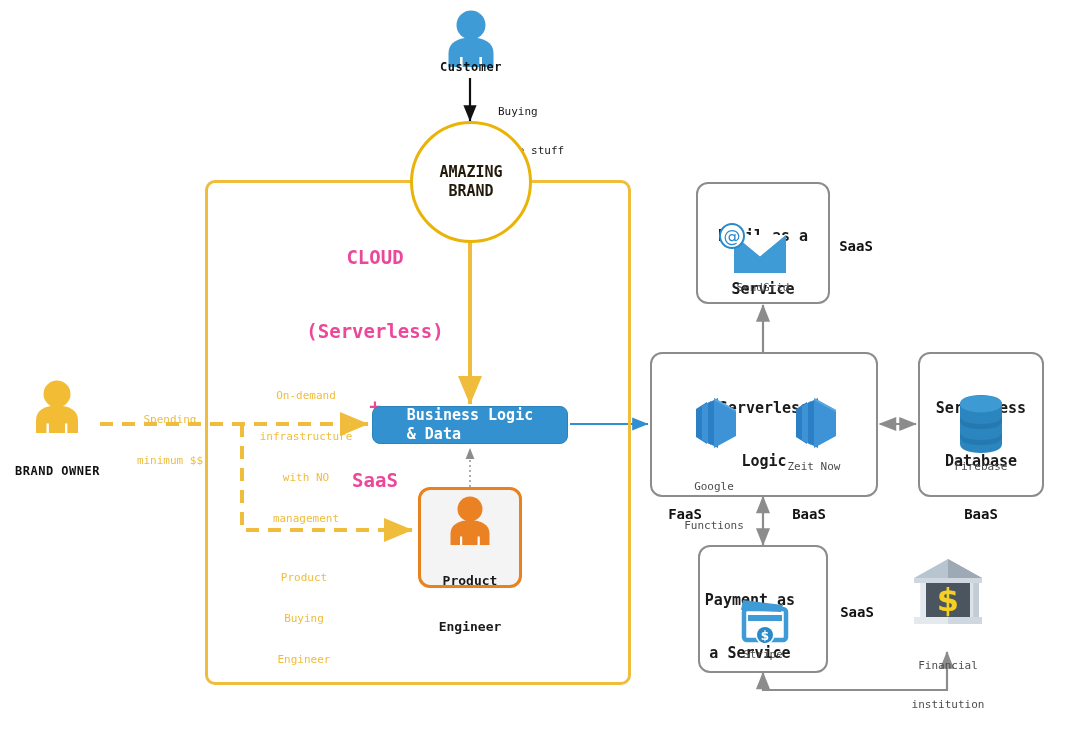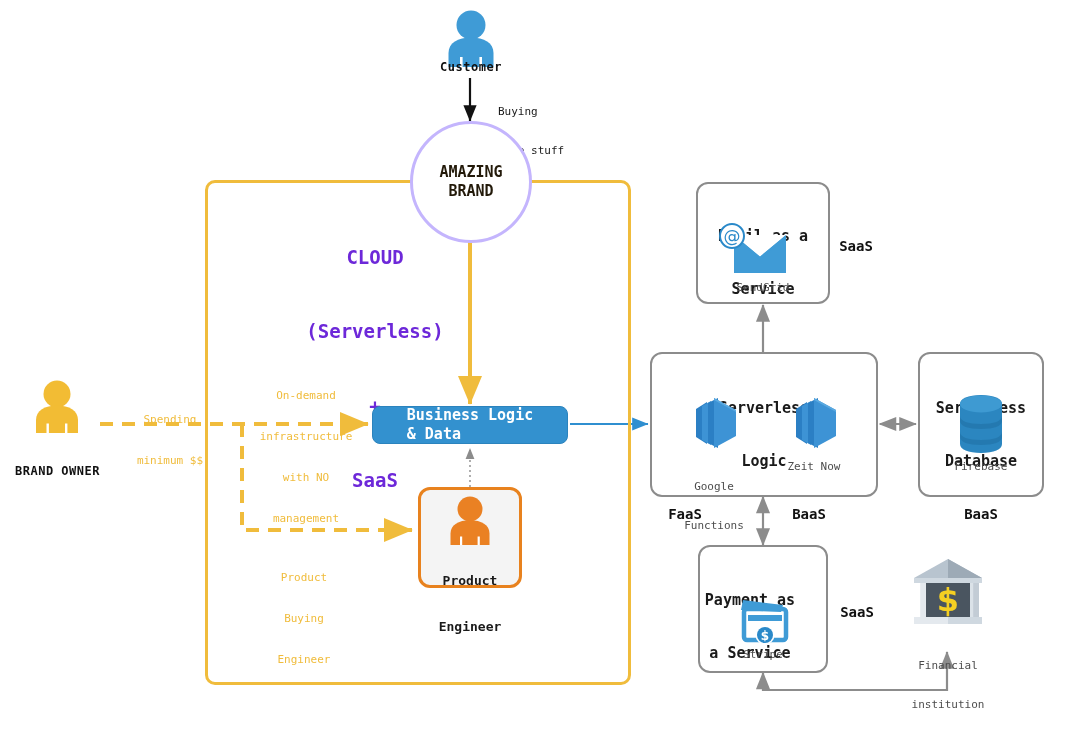--- a/index.html
+++ b/index.html
@@ -69,21 +69,21 @@
   .edge-note-yellow {
     font-family: "DejaVu Sans Mono", monospace;
     font-size: 11px;
     color: #f0bc3c;
     line-height: 1.25;
   }
   .cloud-title {
     font-family: "DejaVu Sans Mono", monospace;
     font-weight: bold;
     font-size: 19px;
-    color: #6d28d9;
+    color: #ec4899;
     text-align: center;
     line-height: 1.3;
   }
   .brand-title {
     font-family: "DejaVu Sans Mono", monospace;
     font-weight: bold;
     font-size: 15px;
     color: #231a0a;
     text-align: center;
     line-height: 1.25;
@@ -115,21 +115,21 @@
     border-radius: 8px;
     box-sizing: border-box;
   }
   .eng-box {
     background: #f4f4f4;
     border: 3px solid #e8821e;
     border-radius: 12px;
     box-sizing: border-box;
   }
   .brand-circle {
-    border: 3px solid #c4b5fd;
+    border: 3px solid #eab308;
     border-radius: 50%;
     background: #ffffff;
     box-sizing: border-box;
     display: flex;
     align-items: center;
     justify-content: center;
   }
   .icon-wrap { position: absolute; }
 </style>
 </head>

